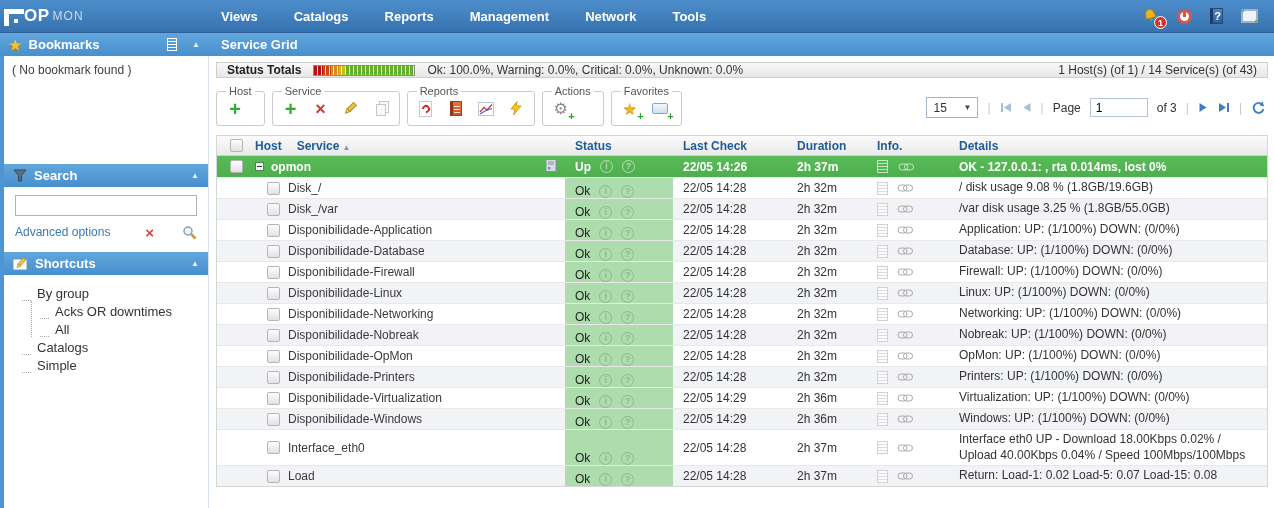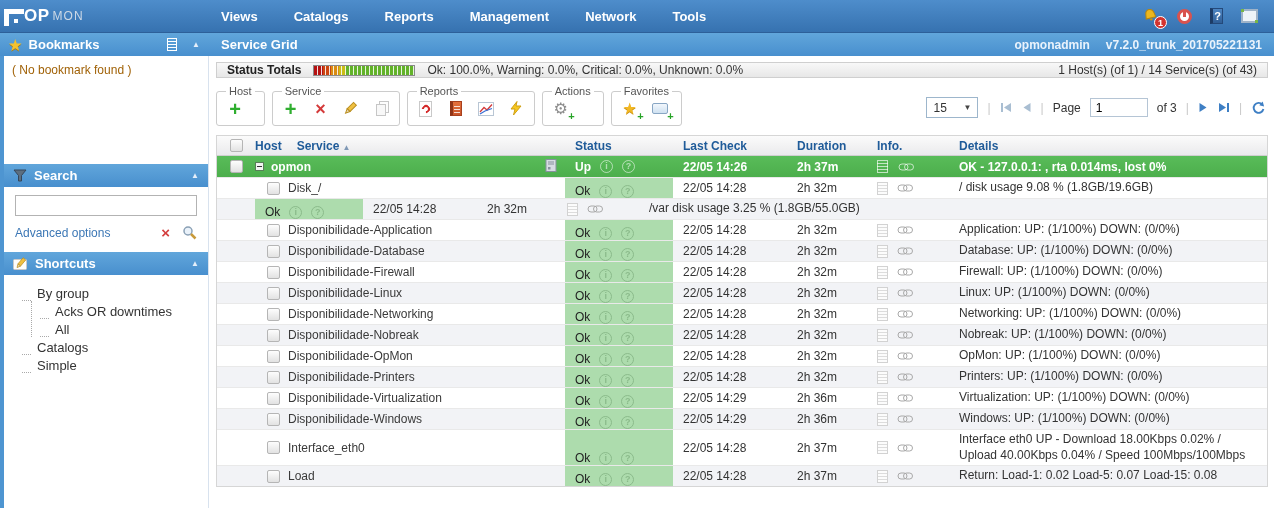--- a/index.html
+++ b/index.html
@@ -48,25 +48,25 @@
   .star-ic { color:#f3c230; font-size:14px; text-shadow:0 1px 0 #a87b12; line-height:1; }
   .listbox-ic { width:10px; height:13px; border:1px solid #fff; background:
     repeating-linear-gradient(180deg, transparent 0 2px, #fff 2px 3px); margin-left:auto; }
   .collapse-arrow { color:#e5effa; font-size:8px; margin-left:8px; cursor:pointer; }
   .panel-spacer { margin-left:auto; }
 
   
   .cols { display:flex; height:452px; }
   .sidebar { width:209px; border-left:4px solid #4e95d1; border-right:1px solid #d8e2ee;
     background:#fff; display:flex; flex-direction:column; }
-  .bm-content { height:108px; padding:7px 8px; color:#a16207; font-size:12px; }
+  .bm-content { height:108px; padding:7px 8px; color:#404040; font-size:12px; }
   .search-content { padding:8px 11px 12px; }
   .search-content input { width:100%; height:21px; border:1px solid #b3b3b3; padding:0 4px;
     font-family:"Liberation Sans", sans-serif; font-size:12px; }
-  .search-actions { display:flex; align-items:center; margin-top:9px; gap:12px; }
+  .search-actions { display:flex; margin-top:9px; gap:28px; }
   .adv-link { color:#3c77b5; font-size:12px; cursor:pointer; }
   .red-x { margin-left:auto; color:#d43f3f; font-weight:bold; font-size:15px; line-height:1; cursor:pointer; }
   .funnel-ic, .pencil-ic, .mag-ic { display:flex; }
 
   .shortcuts-content { padding:8px 2px; font-size:13px; color:#333; flex:1; }
   .tree-item { display:flex; align-items:flex-end; height:18px; cursor:pointer; padding-left:16px; gap:6px; }
   .t-dash { width:9px; border-top:1px dotted #a9a9a9; }
   .minusbox { width:9px; height:9px; background:#f2f2f2; border:1px solid #8f8f8f; position:relative; flex:none; }
   .minusbox::after { content:''; position:absolute; left:1px; right:1px; top:3px; height:1px; background:#333; }
   .tree-children { margin-left:25px; border-left:1px dotted #a9a9a9; }
@@ -209,24 +209,20 @@
 
 <div class="row2">
   <div class="panel-head">
     <span class="star-ic">★</span>
     <span>Bookmarks</span>
     <span class="listbox-ic"></span>
     <span class="collapse-arrow">▲</span>
   </div>
   <div class="svc-bar">
     <span>Service Grid</span>
-    <span class="user-info">
-      <span>opmonadmin</span>
-      <span>v7.2.0_trunk_201705221131</span>
-    </span>
   </div>
 </div>
 
 <div class="cols">
 
   <div class="sidebar">
     <div class="bm-content">( No bookmark found )</div>
 
     <div class="panel-head">
       <span class="funnel-ic">
@@ -490,20 +486,24 @@
       <svg width="16" height="10">
                 <rect x="1" y="2" rx="3" width="9" height="6" fill="none" stroke="#a9a9a9"></rect>
                 <rect x="6.5" y="2" rx="3" width="9" height="6" fill="none" stroke="#a9a9a9"></rect>
               </svg>
     </span>
     <span class="c7">/ disk usage 9.08 % (1.8GB/19.6GB)</span>
   </div>
 
   <div class="row">
     <span class="c1"></span>
+    <span class="c2">
+      <span class="cb"></span>
+      <span>Disk_/var</span>
+    </span>
     <span class="c3">
       <span>Ok</span>
       <span class="circ">i</span>
       <span class="circ">?</span>
     </span>
     <span class="c4">22/05 14:28</span>
     <span class="c5">2h 32m</span>
     <span class="c6">
       <span class="list-ico"></span>
       <svg width="16" height="10">

